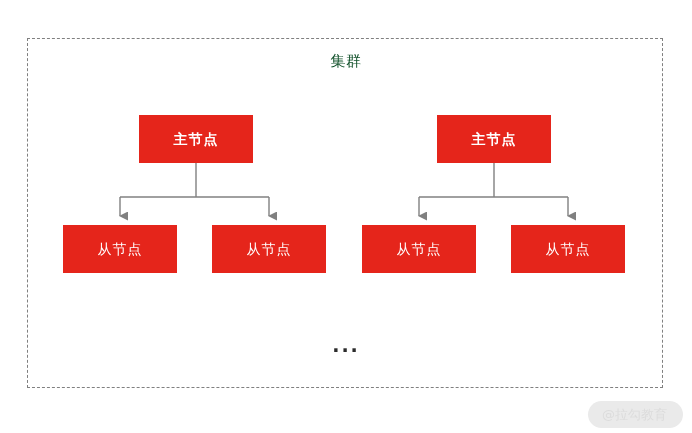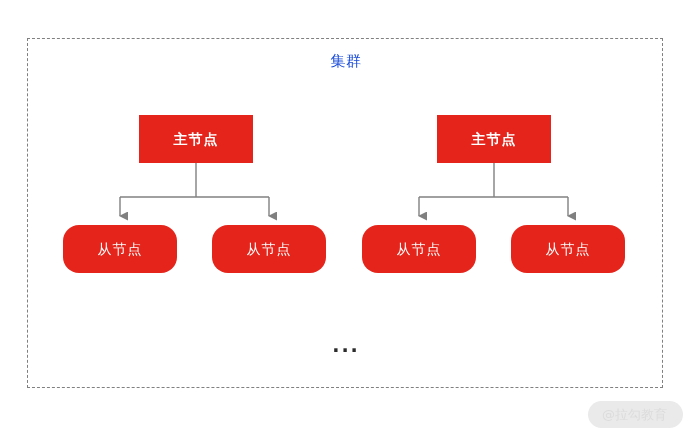--- a/index.html
+++ b/index.html
@@ -36,41 +36,41 @@
   }
 
   .cluster-title {
     position: absolute;
     left: 0;
     top: 12px;
     width: 636px;
     text-align: center;
     font-size: 15px;
     line-height: 20px;
-    color: #1d4ed8;
+    color: #14532d;
     letter-spacing: 0.5px;
     white-space: nowrap;
   }
 
   
   .node {
     position: absolute;
     background: #E5251B;
     color: #ffffff;
     display: flex;
     align-items: center;
     justify-content: center;
     font-size: 14px;
     line-height: 1;
     letter-spacing: 1px;
     box-sizing: border-box;
     white-space: nowrap;
   }
   .node-master { width: 114px; height: 48px; font-weight: bold; }
-  .node-slave  { width: 114px; height: 48px; border-radius: 16px; }
+  .node-slave  { width: 114px; height: 48px; }
 
   
   #edges {
     position: absolute;
     left: 0; top: 0;
     width: 692px;
     height: 433px;
     pointer-events: none;
   }
 

